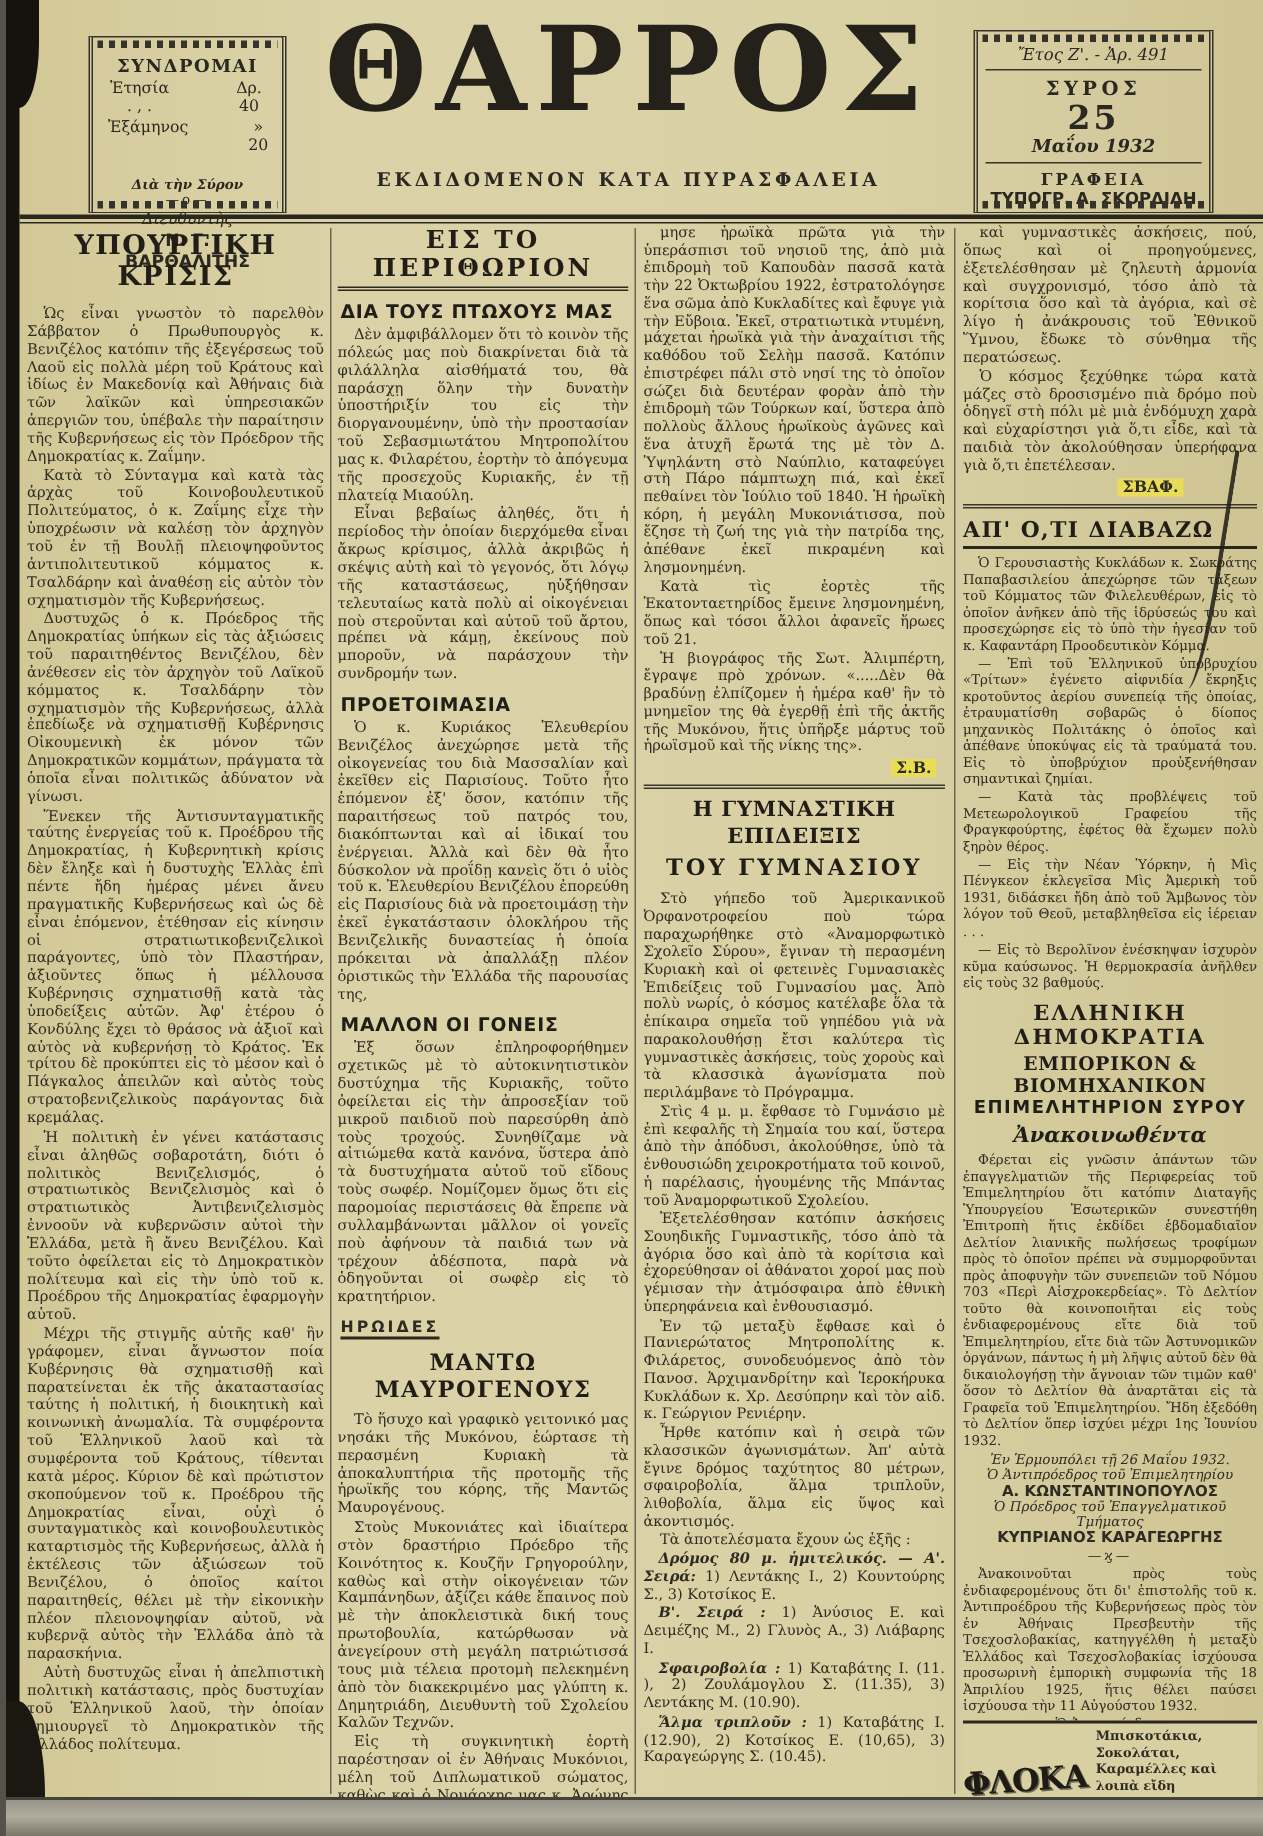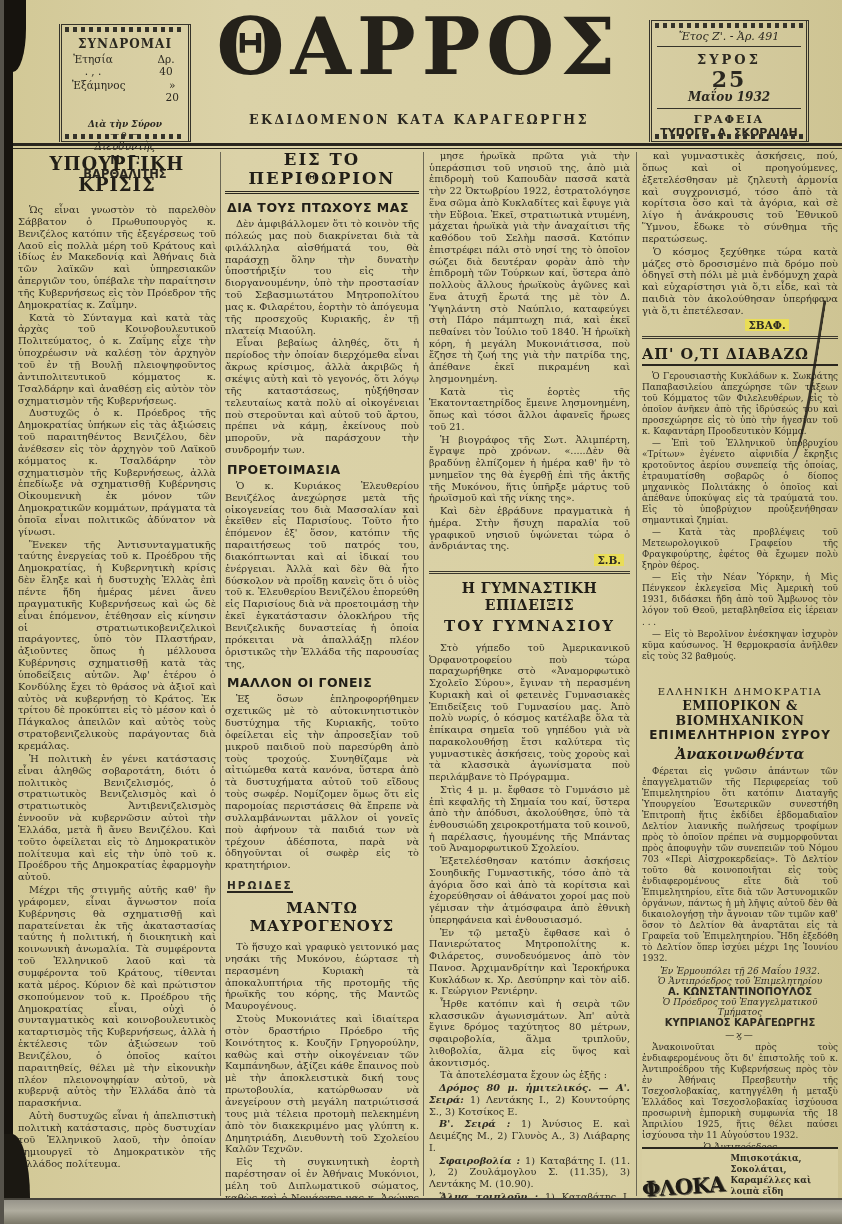--- a/index.html
+++ b/index.html
@@ -61,21 +61,21 @@
   .hl3{font-size:14px;font-weight:bold;text-align:center;letter-spacing:.5px;line-height:1.25;color:#211e17;margin:6px 0 2px 0;}
   .hl3b{font-size:15px;font-weight:bold;text-align:center;letter-spacing:2px;color:#211e17;margin:0 0 7px 0;}
   .sig{text-align:right;font-weight:bold;font-size:10.5px;margin:2px 6px 3px 0;}
   .hilite{background:#e9dd57;padding:0 3px;}
   .sep2{border-top:3px double #3a372d;margin:5px 0 6px 0;}
   .result{margin:0 0 1px 0;text-indent:10px;text-align:justify;line-height:1.21;}
   .result .lead{font-weight:bold;font-style:italic;}
   .brief{margin:0 0 1px 0;text-indent:10px;text-align:justify;line-height:1.24;font-size:8.9px;}
   .c4-title{font-size:14.5px;font-weight:bold;letter-spacing:1px;border-bottom:2px solid #2a271f;
             padding-bottom:2px;margin:2px 0 5px 0;color:#211e17;}
-  .ch-state{font-size:10px;font-weight:normal;text-align:center;letter-spacing:1.5px;margin-top:24px;color:#211e17;}
+  .ch-state{font-size:14px;font-weight:bold;text-align:center;letter-spacing:1.5px;margin-top:6px;color:#211e17;}
   .ch-org1{font-size:12.5px;font-weight:bold;text-align:center;letter-spacing:.5px;color:#211e17;margin-top:1px;}
   .ch-org2{font-size:12px;font-weight:bold;text-align:center;letter-spacing:1px;color:#211e17;
            font-family:"DejaVu Sans","Liberation Sans",sans-serif;}
   .ch-sub{font-size:14px;font-weight:bold;font-style:italic;text-align:center;margin:4px 0 4px 0;color:#211e17;}
   .ch-p{margin:0 0 1px 0;text-indent:10px;text-align:justify;line-height:1.24;font-size:8.9px;}
   .ch-date{font-size:9px;font-style:italic;text-align:center;margin-top:2px;}
   .ch-role{font-size:9px;font-style:italic;text-align:center;}
   .ch-name{font-size:10px;font-weight:bold;text-align:center;font-family:"DejaVu Sans","Liberation Sans",sans-serif;}
   .ch-div{text-align:center;font-size:9px;letter-spacing:2px;margin:2px 0;}
   .ad-box{border-top:3px double #2a271f;text-align:center;padding-top:4px;margin-top:6px;}
@@ -108,21 +108,21 @@
       <span>Ἐξάμηνος</span>
       <span>» 20</span>
     </div>
     <div class="subs-syron">Διὰ τὴν Σύρον</div>
     <div class="subs-div">—ο—</div>
     <div class="subs-dir">Διευθυντὴς</div>
     <div class="subs-name">Ν. Γ. ΒΑΡΘΑΛΙΤΗΣ</div>
   </div>
 
   <div class="masthead">ΘΑΡΡΟΣ</div>
-  <div class="subtitle">ΕΚΔΙΔΟΜΕΝΟΝ ΚΑΤΑ ΚΑΡΑΓΕΩΡΓΗΣ</div>
+  <div class="subtitle">ΕΚΔΙΔΟΜΕΝΟΝ ΚΑΤΑ ΠΥΡΑΣΦΑΛΕΙΑ</div>
 
   <div class="ornate issue-box">
     <div class="issue-year">Ἔτος Ζ'. - Ἀρ. 491</div>
     <div class="issue-place">ΣΥΡΟΣ</div>
     <div class="issue-day">25</div>
     <div class="issue-month">Μαΐου 1932</div>
     <div class="issue-off">ΓΡΑΦΕΙΑ</div>
     <div class="issue-printer">ΤΥΠΟΓΡ. Α. ΣΚΟΡΔΙΛΗ</div>
   </div>
 
@@ -156,21 +156,20 @@
     <p class="p">Τὸ ἥσυχο καὶ γραφικὸ γειτονικό μας νησάκι τῆς Μυκόνου, ἑώρτασε τὴ περασμένη Κυριακὴ τὰ ἀποκαλυπτήρια τῆς προτομῆς τῆς ἡρωϊκῆς του κόρης, τῆς Μαντῶς Μαυρογένους.</p>
     <p class="p">Στοὺς Μυκονιάτες καὶ ἰδιαίτερα στὸν δραστήριο Πρόεδρο τῆς Κοινότητος κ. Κουζῆν Γρηγορούλην, καθὼς καὶ στὴν οἰκογένειαν τῶν Καμπάνηδων, ἀξίζει κάθε ἔπαινος ποὺ μὲ τὴν ἀποκλειστικὰ δική τους πρωτοβουλία, κατώρθωσαν νὰ ἀνεγείρουν στὴ μεγάλη πατριώτισσά τους μιὰ τέλεια προτομὴ πελεκημένη ἀπὸ τὸν διακεκριμένο μας γλύπτη κ. Δημητριάδη, Διευθυντὴ τοῦ Σχολείου Καλῶν Τεχνῶν.</p>
     <p class="p">Εἰς τὴ συγκινητικὴ ἑορτὴ παρέστησαν οἱ ἐν Ἀθήναις Μυκόνιοι, μέλη τοῦ Διπλωματικοῦ σώματος, καθὼς καὶ ὁ Νομάρχης μας κ. Ἀρώνης ὁ ὁποῖος καὶ κατέθεσε στέφανο ἐκ μέρους τῆς Κυβερνήσεως καὶ προσεφώνησε τὴν εὐγενικὴ παρθένο.</p>
 
   </div>
 
   <div class="col" id="col3">
     <p class="p">μησε ἡρωϊκὰ πρῶτα γιὰ τὴν ὑπεράσπισι τοῦ νησιοῦ της, ἀπὸ μιὰ ἐπιδρομὴ τοῦ Καπουδὰν πασσᾶ κατὰ τὴν 22 Ὀκτωβρίου 1922, ἐστρατολόγησε ἕνα σῶμα ἀπὸ Κυκλαδίτες καὶ ἔφυγε γιὰ τὴν Εὔβοια. Ἐκεῖ, στρατιωτικὰ ντυμένη, μάχεται ἡρωϊκὰ γιὰ τὴν ἀναχαίτισι τῆς καθόδου τοῦ Σελὴμ πασσᾶ. Κατόπιν ἐπιστρέφει πάλι στὸ νησί της τὸ ὁποῖον σώζει διὰ δευτέραν φορὰν ἀπὸ τὴν ἐπιδρομὴ τῶν Τούρκων καί, ὕστερα ἀπὸ πολλοὺς ἄλλους ἡρωϊκοὺς ἀγῶνες καὶ ἕνα ἀτυχῆ ἔρωτά της μὲ τὸν Δ. Ὑψηλάντη στὸ Ναύπλιο, καταφεύγει στὴ Πάρο πάμπτωχη πιά, καὶ ἐκεῖ πεθαίνει τὸν Ἰούλιο τοῦ 1840. Ἡ ἡρωϊκὴ κόρη, ἡ μεγάλη Μυκονιάτισσα, ποὺ ἔζησε τὴ ζωή της γιὰ τὴν πατρίδα της, ἀπέθανε ἐκεῖ πικραμένη καὶ λησμονημένη.</p>
     <p class="p">Κατὰ τὶς ἑορτὲς τῆς Ἑκατονταετηρίδος ἔμεινε λησμονημένη, ὅπως καὶ τόσοι ἄλλοι ἀφανεῖς ἥρωες τοῦ 21.</p>
     <p class="p">Ἡ βιογράφος τῆς Σωτ. Ἀλιμπέρτη, ἔγραψε πρὸ χρόνων. «.....Δὲν θὰ βραδύνῃ ἐλπίζομεν ἡ ἡμέρα καθ' ἣν τὸ μνημεῖον της θὰ ἐγερθῇ ἐπὶ τῆς ἀκτῆς τῆς Μυκόνου, ἥτις ὑπῆρξε μάρτυς τοῦ ἡρωϊσμοῦ καὶ τῆς νίκης της».</p>
-    <p class="p">Καὶ δὲν ἐβράδυνε πραγματικὰ ἡ ἡμέρα. Στὴν ἥσυχη παραλία τοῦ γραφικοῦ νησιοῦ ὑψώνεται τώρα ὁ ἀνδριάντας της.</p>
     <div class="sig"><span class="hilite">Σ.Β.</span></div>
     <div class="sep2"></div>
     <div class="hl3">Η ΓΥΜΝΑΣΤΙΚΗ ΕΠΙΔΕΙΞΙΣ</div>
     <div class="hl3b">ΤΟΥ ΓΥΜΝΑΣΙΟΥ</div>
     <p class="p">Στὸ γήπεδο τοῦ Ἀμερικανικοῦ Ὀρφανοτροφείου ποὺ τώρα παραχωρήθηκε στὸ «Ἀναμορφωτικὸ Σχολεῖο Σύρου», ἔγιναν τὴ περασμένη Κυριακὴ καὶ οἱ φετεινὲς Γυμνασιακὲς Ἐπιδείξεις τοῦ Γυμνασίου μας. Ἀπὸ πολὺ νωρίς, ὁ κόσμος κατέλαβε ὅλα τὰ ἐπίκαιρα σημεῖα τοῦ γηπέδου γιὰ νὰ παρακολουθήσῃ ἔτσι καλύτερα τὶς γυμναστικὲς ἀσκήσεις, τοὺς χοροὺς καὶ τὰ κλασσικὰ ἀγωνίσματα ποὺ περιλάμβανε τὸ Πρόγραμμα.</p>
     <p class="p">Στὶς 4 μ. μ. ἔφθασε τὸ Γυμνάσιο μὲ ἐπὶ κεφαλῆς τὴ Σημαία του καί, ὕστερα ἀπὸ τὴν ἀπόδυσι, ἀκολούθησε, ὑπὸ τὰ ἐνθουσιώδη χειροκροτήματα τοῦ κοινοῦ, ἡ παρέλασις, ἡγουμένης τῆς Μπάντας τοῦ Ἀναμορφωτικοῦ Σχολείου.</p>
     <p class="p">Ἐξετελέσθησαν κατόπιν ἀσκήσεις Σουηδικῆς Γυμναστικῆς, τόσο ἀπὸ τὰ ἀγόρια ὅσο καὶ ἀπὸ τὰ κορίτσια καὶ ἐχορεύθησαν οἱ ἀθάνατοι χοροί μας ποὺ γέμισαν τὴν ἀτμόσφαιρα ἀπὸ ἐθνικὴ ὑπερηφάνεια καὶ ἐνθουσιασμό.</p>
     <p class="p">Ἐν τῷ μεταξὺ ἔφθασε καὶ ὁ Πανιερώτατος Μητροπολίτης κ. Φιλάρετος, συνοδευόμενος ἀπὸ τὸν Πανοσ. Ἀρχιμανδρίτην καὶ Ἱεροκήρυκα Κυκλάδων κ. Χρ. Δεσύπρην καὶ τὸν αἰδ. κ. Γεώργιον Ρενιέρην.</p>
     <p class="p">Ἦρθε κατόπιν καὶ ἡ σειρὰ τῶν κλασσικῶν ἀγωνισμάτων. Ἀπ' αὐτὰ ἔγινε δρόμος ταχύτητος 80 μέτρων, σφαιροβολία, ἅλμα τριπλοῦν, λιθοβολία, ἅλμα εἰς ὕψος καὶ ἀκοντισμός.</p>
     <p class="p">Τὰ ἀποτελέσματα ἔχουν ὡς ἑξῆς :</p>

